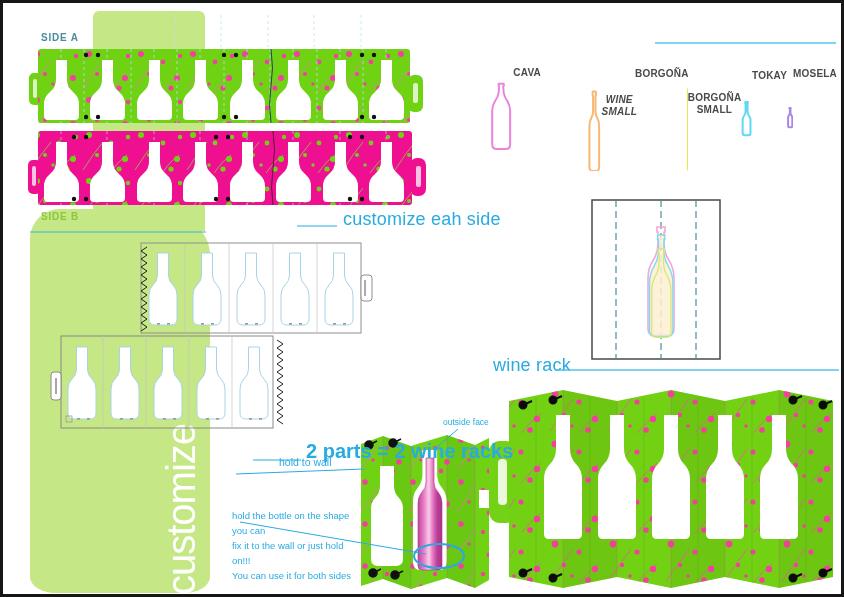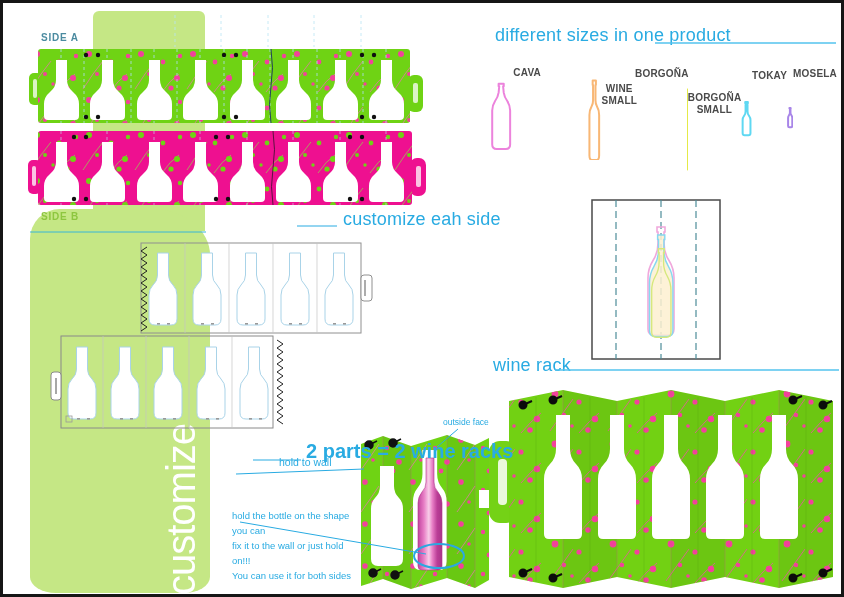--- a/index.html
+++ b/index.html
@@ -283,29 +283,28 @@
         <line x1="12" y1="13" x2="20" y2="9"></line>
       <circle cx="36" cy="11" r="4"></circle>
         <line x1="36" y1="11" x2="44" y2="7"></line>
       <circle cx="16" cy="141" r="4"></circle>
         <line x1="16" y1="141" x2="24" y2="137"></line>
       <circle cx="38" cy="143" r="4"></circle>
         <line x1="38" y1="143" x2="46" y2="139"></line>
     </g>
   </svg>
 
-  <div class="abs cyan heading z4" style="left:492px;top:22px;">different sizes in one product</div>
 
   <div class="col z3" style="left:486px;top:60px;width:52px;">
     <svg width="38" height="108" viewBox="0 0 38 108">
       <path fill="#fff" stroke-width="2" stroke-linejoin="round" vector-effect="non-scaling-stroke" d="M15 2 h8 v4 h-1 l1 10 q1 7 5.5 13 q4.5 7 4.5 15 v53 q0 7 -7 7 h-14 q-7 0 -7 -7 v-53 q0 -8 4.5 -15 q4.5 -6 5.5 -13 l1 -10 h-1 z" stroke="#ec83dc"></path>
     </svg>
     <div class="blabel">CAVA</div>
   </div>
-  <div class="col z3" style="left:584px;top:76px;width:50px;">
+  <div class="col z3" style="left:584px;top:87px;width:50px;font-style:italic;">
     <svg width="30" height="81" viewBox="0 0 36 110" preserveAspectRatio="none">
       <path fill="#fff" stroke-width="2" stroke-linejoin="round" vector-effect="non-scaling-stroke" d="M14 2 h8 v6 h-1 v21 q0 5 3.5 8 q5.5 5 5.5 12 v55 q0 6 -6 6 h-12 q-6 0 -6 -6 v-55 q0 -7 5.5 -12 q3.5 -3 3.5 -8 v-21 h-1 z" stroke="#f8b775"></path>
     </svg>
     <div class="blabel">WINE SMALL</div>
   </div>
   <div class="col z3" style="left:632px;top:61px;width:52px;">
     <svg width="36" height="107" viewBox="0 0 36 107">
       <path fill="#fff" stroke-width="2" stroke-linejoin="round" vector-effect="non-scaling-stroke" d="M14 2 h8 v5 h-1 v11 q0 10 5 17.5 q5 8 5 17.5 v46 q0 6 -6 6 h-14 q-6 0 -6 -6 v-46 q0 -9.5 5 -17.5 q5 -7.5 5 -17.5 v-11 h-1 z" stroke="#4ce04c"></path>
     </svg>
     <div class="blabel">BORGOÑA</div>

